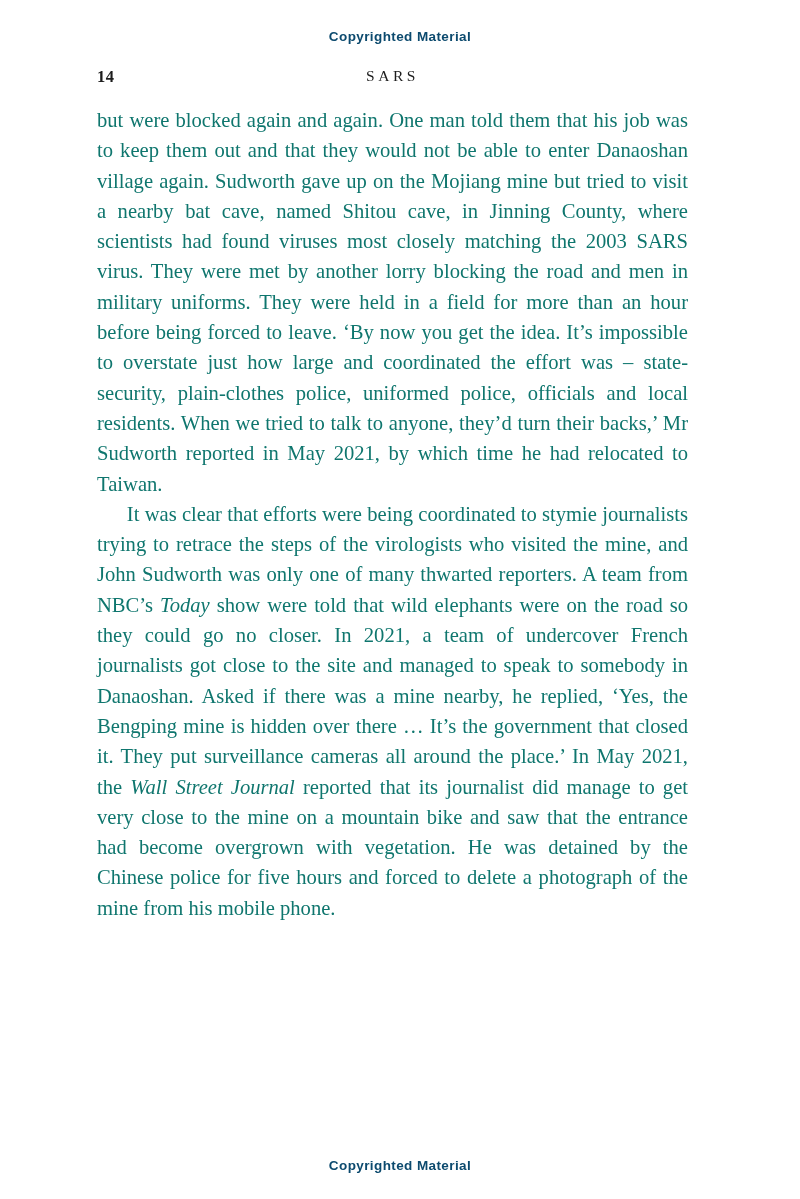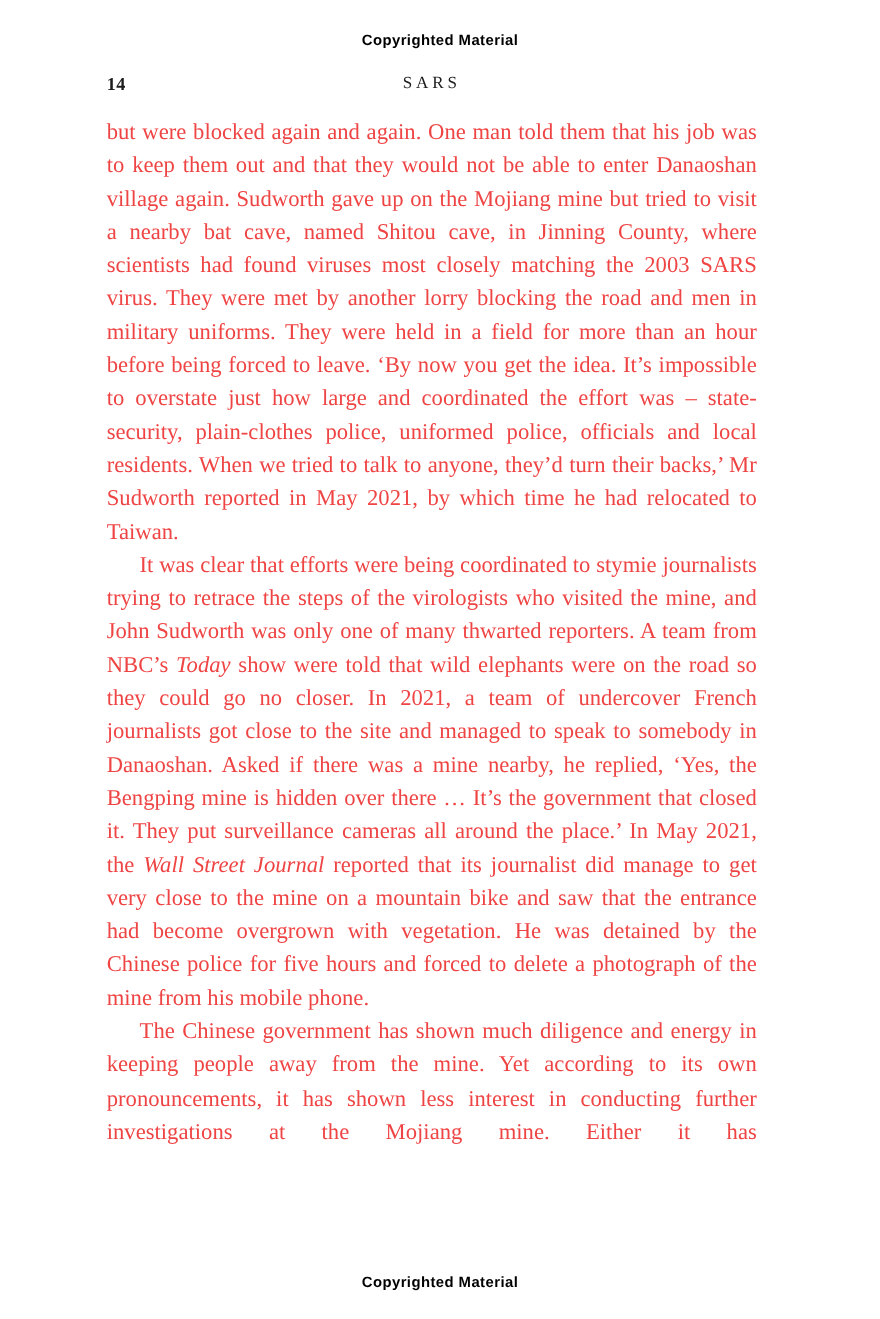--- a/index.html
+++ b/index.html
@@ -16,21 +16,21 @@
     box-sizing: border-box;
     display: flex;
     flex-direction: column;
     overflow: hidden;
   }
   .copyright-notice {
     font-family: "Liberation Sans", sans-serif;
     font-size: 13.5px;
     font-weight: 700;
     letter-spacing: 0.4px;
-    color: #000000;
+    color: #0c4a6e;
     text-align: center;
   }
   .copyright-notice.top {
     padding-top: 29px;
   }
   .copyright-notice.bottom {
     margin-top: auto;
     padding-bottom: 26px;
   }
   .page-inner {
@@ -55,21 +55,21 @@
     text-align: center;
     font-size: 15.5px;
     letter-spacing: 3.5px;
     font-weight: 400;
   }
   .body-text {
     margin-top: 16px;
     font-family: "Liberation Serif", serif;
     font-size: 20.6px;
     line-height: 30.3px;
-    color: #ef4444;
+    color: #0f766e;
     text-align: justify;
   }
   .body-text p {
     margin: 0;
     padding: 0;
   }
   .body-text p.indent {
     text-indent: 1.45em;
   }
   .body-text p.justify-last {
@@ -89,20 +89,19 @@
 
     <div class="page-header">
       <span class="page-number">14</span>
       <div class="running-head">SARS</div>
     </div>
 
     <div class="body-text">
 
     <p><span>but were blocked again and again. One man told them that his job was to keep them out and that they would not be able to enter Danaoshan village again. Sudworth gave up on the Mojiang mine but tried to visit a nearby bat cave, named Shitou cave, in Jinning County, where scientists had found viruses most closely matching the 2003 SARS virus. They were met by another lorry blocking the road and men in military uniforms. They were held in a field for more than an hour before being forced to leave. ‘By now you get the idea. It’s impossible to overstate just how large and coordinated the effort was – state-security, plain-clothes police, uniformed police, officials and local residents. When we tried to talk to anyone, they’d turn their backs,’ Mr Sudworth reported in May 2021, by which time he had relocated to Taiwan.</span></p>
         <p class="indent"><span>It was clear that efforts were being coordinated to stymie journalists trying to retrace the steps of the virologists who visited the mine, and John Sudworth was only one of many thwarted reporters. A team from NBC’s </span><i>Today</i><span> show were told that wild elephants were on the road so they could go no closer. In 2021, a team of undercover French journalists got close to the site and managed to speak to somebody in Danaoshan. Asked if there was a mine nearby, he replied, ‘Yes, the Bengping mine is hidden over there … It’s the government that closed it. They put surveillance cameras all around the place.’ In May 2021, the </span><i>Wall Street Journal</i><span> reported that its journalist did manage to get very close to the mine on a mountain bike and saw that the entrance had become overgrown with vegetation. He was detained by the Chinese police for five hours and forced to delete a photograph of the mine from his mobile phone.</span></p>
-        <p class="indent justify-last"><span>The Chinese government has shown much diligence and energy in keeping people away from the mine. Yet according to its own pronouncements, it has shown less interest in conducting further investigations at the Mojiang mine. Either it has</span></p>
       </div>
 
   </div>
 
   <div class="copyright-notice bottom">Copyrighted Material</div>
 
 </div>
 
 </body></html>

